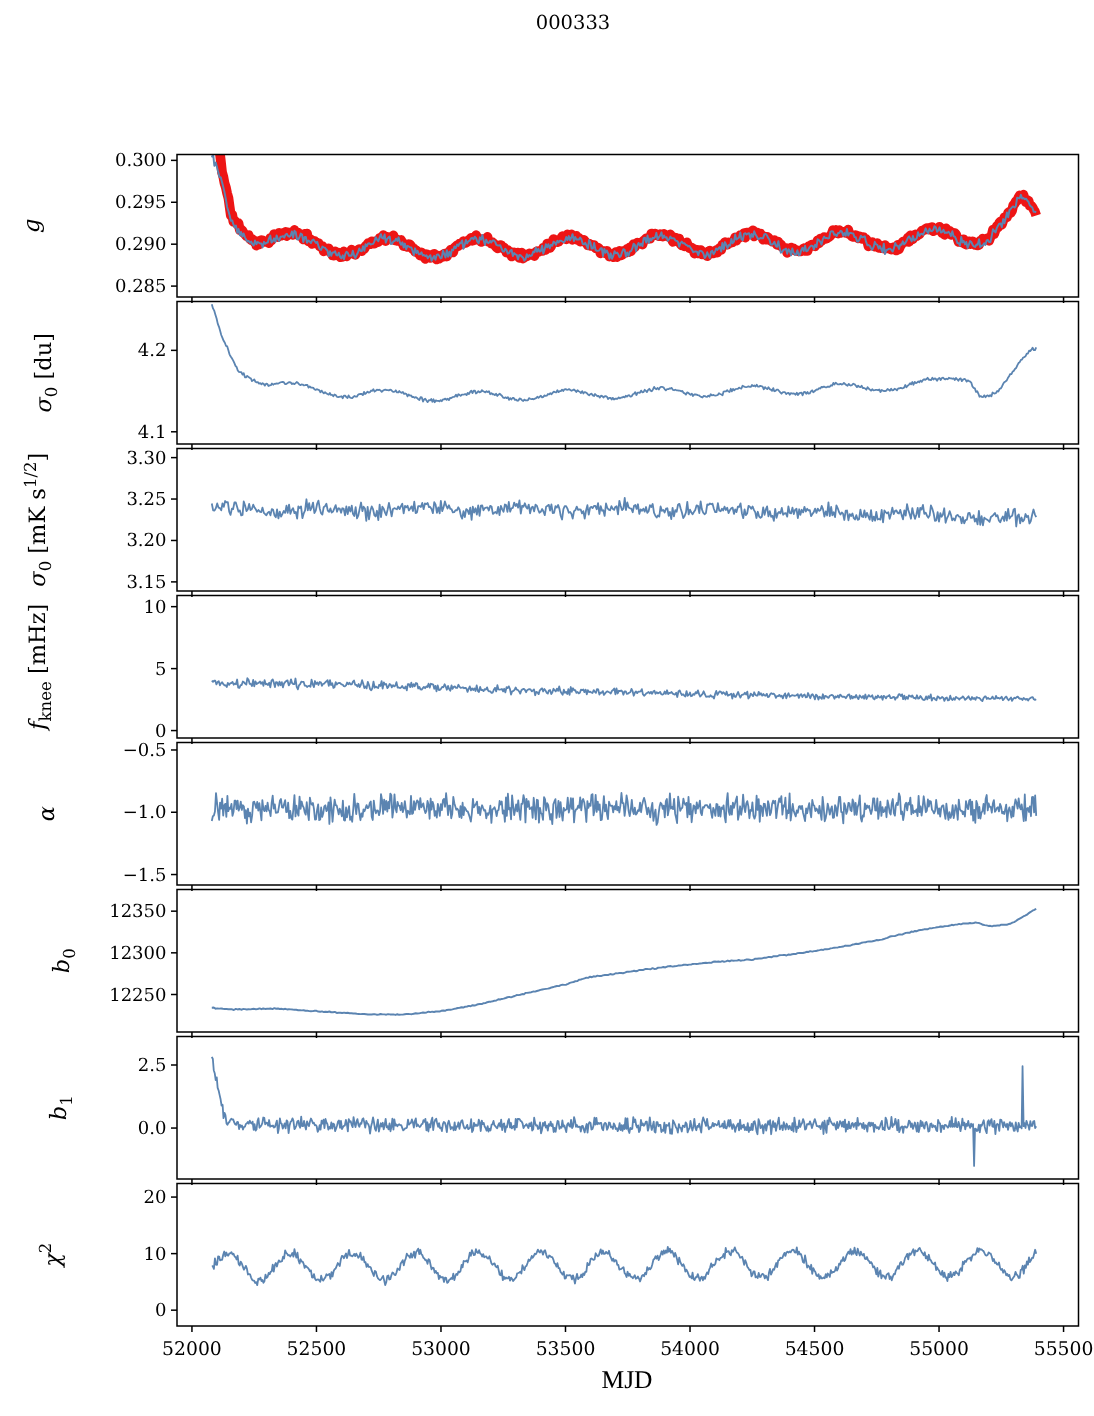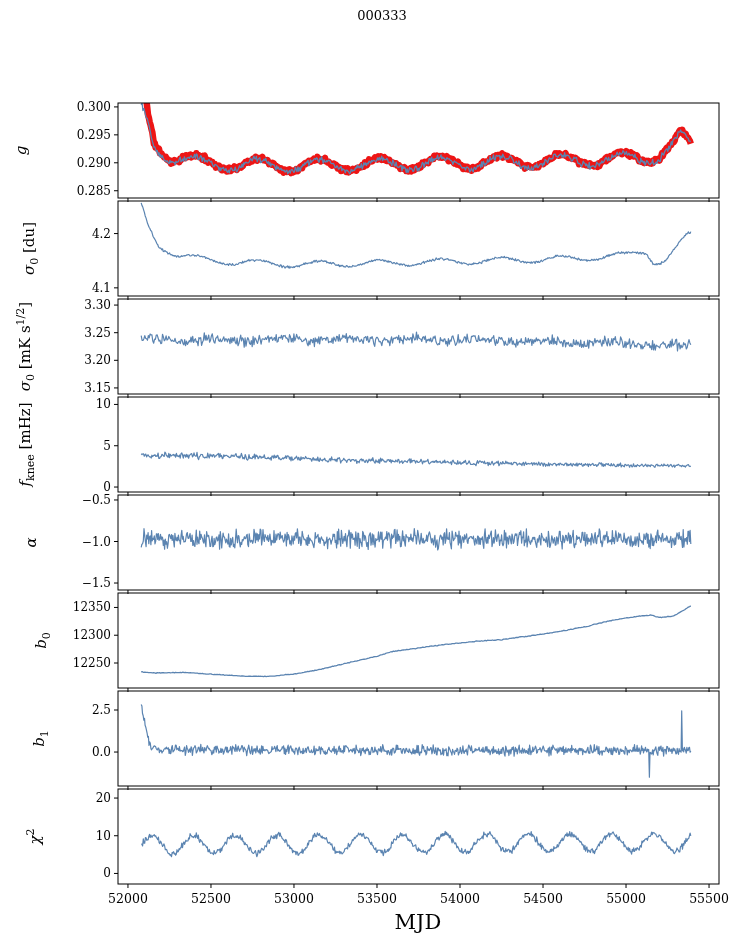--- a/index.html
+++ b/index.html
@@ -1,21 +1,21 @@
 <!DOCTYPE html>
 <html><head>
 <meta charset="utf-8">
 <style>
   html,body{margin:0;padding:0;background:#ffffff;}
   #figure{position:relative;width:630px;height:944px;background:#ffffff;
           font-family:"DejaVu Serif","Liberation Serif",serif;color:#000;}
   #fig-title{position:absolute;top:8px;left:382px;transform:translateX(-50%);
              font-size:13px;white-space:nowrap;}
   #x-label{position:absolute;top:910px;left:418px;transform:translateX(-50%);
-           font-size:21px;white-space:nowrap;}
+           font-size:17px;white-space:nowrap;font-family:Liberation Serif, serif;}
   svg{position:absolute;top:0;left:0;}
   text{font-family:"DejaVu Serif","Liberation Serif",serif;fill:#000;}
 </style>
 </head>
 <body>
 
 <div id="figure">
   <div id="fig-title">000333</div>
   <svg id="plot-svg" width="729" height="944">
       <g>

